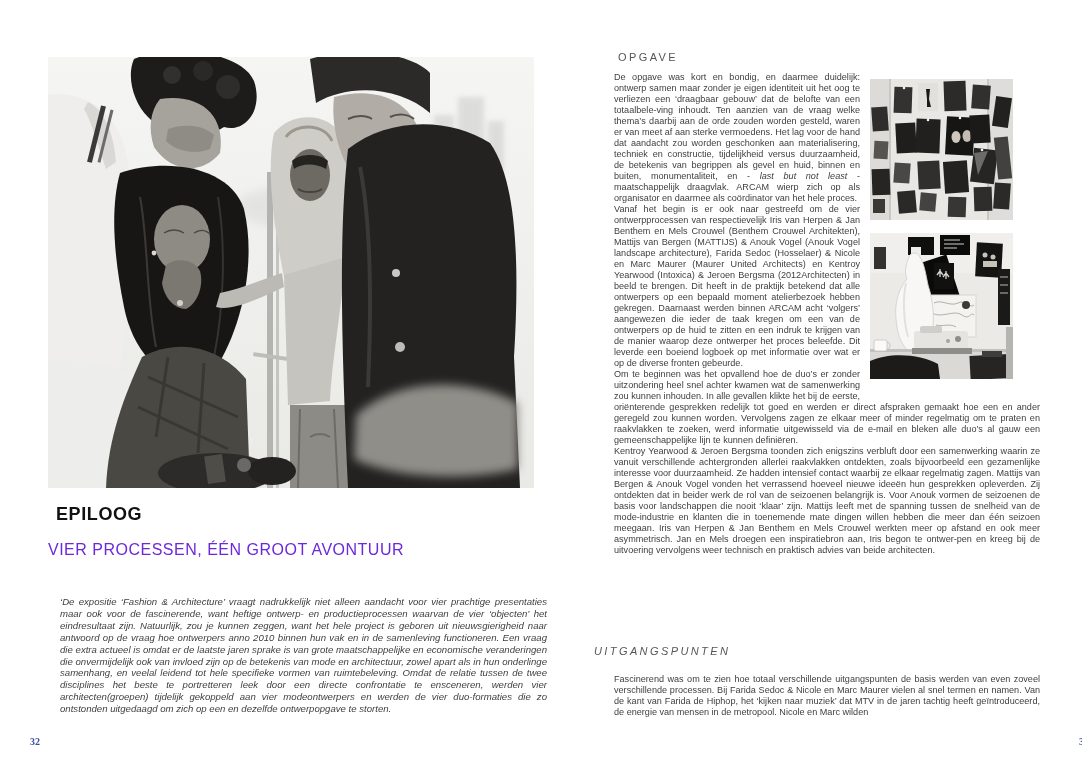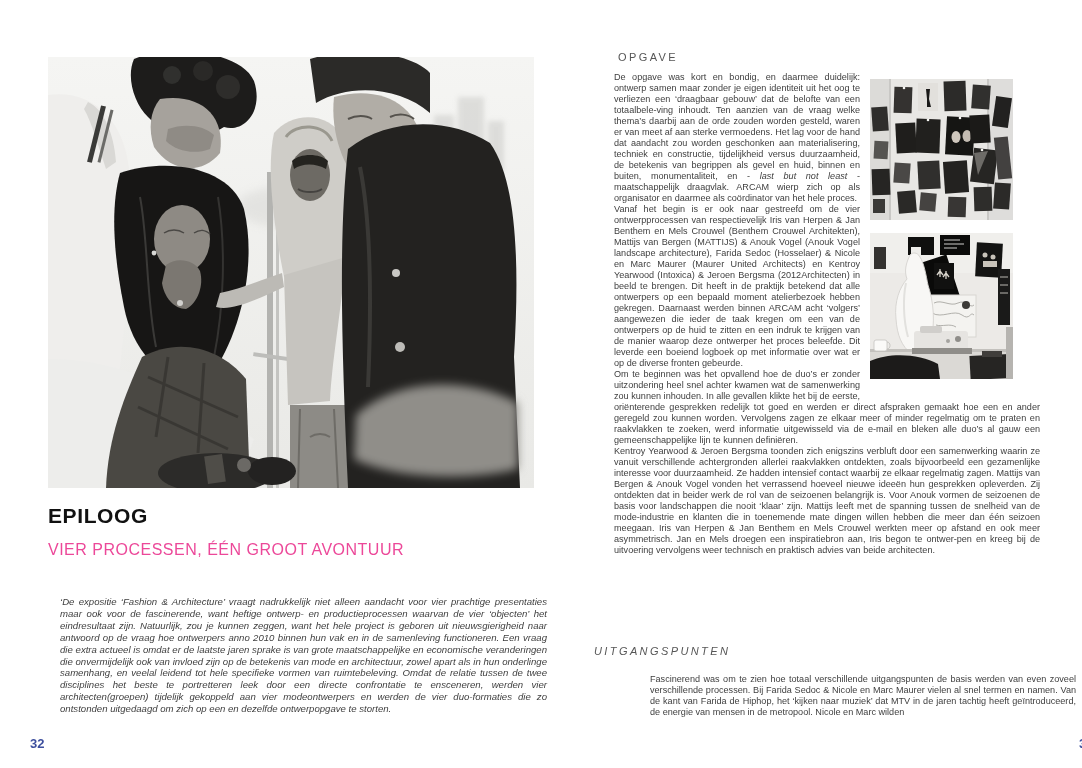--- a/index.html
+++ b/index.html
@@ -10,27 +10,27 @@
     color: var(--body-text, #3e3e3e);
   }
   .spread { position:relative; width:1082px; height:768px; background:#fff; overflow:hidden; }
 
   figure { margin:0; padding:0; }
   figure svg { display:block; }
 
   
   .main-photo { position:absolute; left:48px; top:57px; width:486px; height:431px; overflow:hidden; }
   .page-title {
-    position:absolute; left:48px; top:504px; margin:0;
-    font-size:21px; font-weight:bold; letter-spacing:.6px;
+    position:absolute; left:56px; top:504px; margin:0;
+    font-size:18px; font-weight:bold; letter-spacing:.6px;
     color: var(--heading-text, #111);
   }
   .page-subtitle {
     position:absolute; left:48px; top:541px; margin:0;
-    font-size:16px; font-weight:400; letter-spacing:.5px; color:#ec4899;
+    font-size:16px; font-weight:400; letter-spacing:.5px; color:#6d28d9;
   }
   .left-body {
     position:absolute; left:48px; top:584px; width:487px; margin:12px;
     font-style:italic; font-size:9.6px; line-height:11.9px;
     text-align:justify; color: var(--body-text, #3e3e3e);
   }
 
   
   .sec-heading {
     position:absolute; margin:0;
@@ -39,32 +39,33 @@
   }
   .opgave-heading { left:594px; top:51px;margin-left:24px; }
   .uitg-heading   { left:594px; top:645px;font-style:italic; }
 
   .opgave-body, .uitg-body {
     position:absolute; left:614px; width:426px;
     font-size:9.1px; line-height:11px; text-align:justify;
     color: var(--body-text, #3e3e3e);
   }
   .opgave-body { top:72px; }
-  .uitg-body   { top:674px;margin-left:36px; }
+  .uitg-body   { top:674px; }
   .opgave-body p, .uitg-body p { margin:0; }
   .opgave-body em { font-style:italic; }
 
   .photo-stack { float:right; width:170px; margin:7px 0 6px 10px; }
   .photo-stack figure { width:143px; margin:0 0 13px 0; overflow:hidden; }
 
   
   .pageno {
     position:absolute; top:736px;
-    font-size:13px; font-weight:bold;
+    font-size:10px; font-weight:bold;
     color: var(--accent-page-number, #3d4f9e);
+    font-family: Liberation Serif, serif;
   }
   .pageno-left  { left:30px; }
   .pageno-right { left:1033px;margin-left:46px; }
 </style>
 </head>
 <body>
 
 <div class="spread">
 
   <section>

